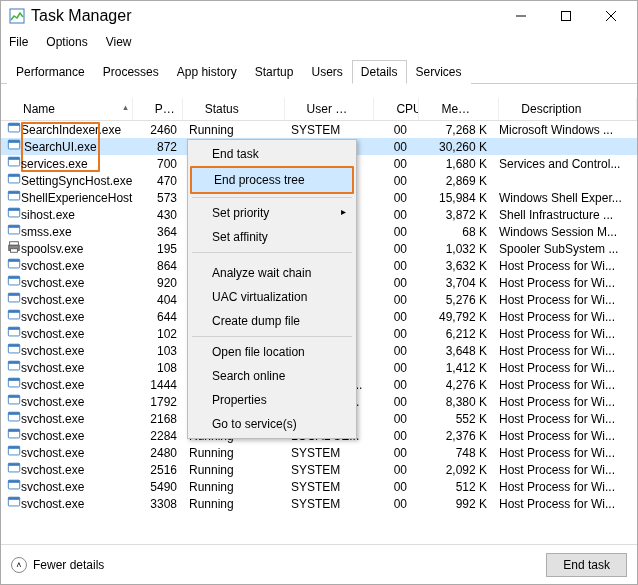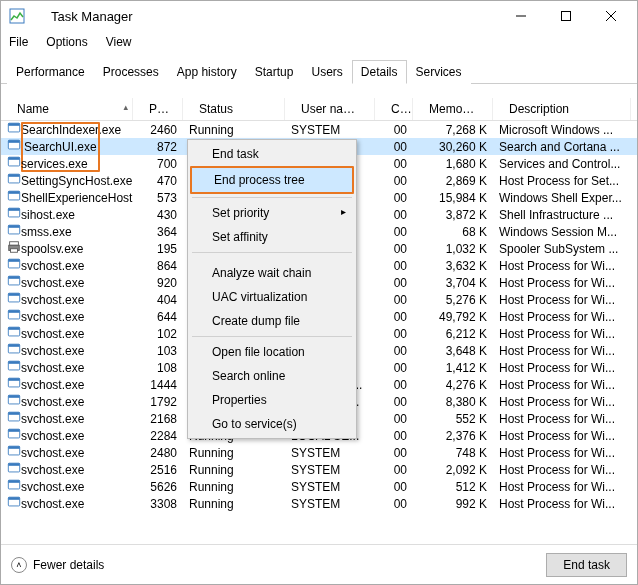--- a/index.html
+++ b/index.html
@@ -1,30 +1,30 @@
 <!DOCTYPE html>
 <html><head>
 <meta charset="utf-8">
 <style>
 * { box-sizing: border-box; margin: 0; padding: 0; }
 body { font-family: "Segoe UI", Arial, sans-serif; font-size: 12px; background: #fff; color: #000; width: 638px; height: 585px; overflow: hidden; border: 1px solid #aaa; position: relative; }
 .titlebar { display: flex; align-items: center; height: 30px; padding: 0 4px; }
 .titlebar .app-icon { width: 16px; height: 16px; margin: 0 6px 0 4px; }
-.titlebar .title { flex: 1; font-size: 13px; margin-left: 20px; }
+.titlebar .title { flex: 1; font-size: 16px; }
 .winbtns { display: flex; }
 .winbtn { width: 45px; height: 28px; display: flex; align-items: center; justify-content: center; }
 .winbtn svg { display: block; }
 .menubar { display: flex; padding: 2px 6px 6px 6px; gap: 14px; font-size: 12px; }
 .menubar span { padding: 2px 2px; }
 .tabs { display: flex; border-bottom: 1px solid #ccc; padding: 0 6px; font-size: 12px; margin-top: 2px; }
 .tab { padding: 4px 8px; border: 1px solid transparent; border-bottom: none; position: relative; top: 1px; background: #fff; }
 .tab.active { border-color: #ccc; border-bottom: 1px solid #fff; }
 .grid-wrap { overflow: hidden; }
 .header-row { display: flex; border-bottom: 1px solid #e0e0e0; font-size: 12px; user-select: none; padding-top: 14px; }
-.header-row .hcell { padding: 4px 16px; border-right: 1px solid #eee; white-space: nowrap; overflow: hidden; text-overflow: ellipsis; position: relative; }
+.header-row .hcell { padding: 4px 22px; border-right: 1px solid #eee; white-space: nowrap; overflow: hidden; text-overflow: ellipsis; position: relative; }
 .hcell .sort { position:absolute; right:4px; top:4px; font-size:9px; color:#666; }
 .rows { }
 .row { display: flex; font-size: 12px; height: 17px; align-items: center; white-space: nowrap; }
 .row .cell { padding: 1px 6px; overflow: hidden; text-overflow: ellipsis; }
 .row.selected { background: #cde8ff; }
 .c-name { width: 132px; display:flex; align-items:center; }
 .c-pid  { width: 50px; text-align:right; padding-right:10px;}
 .c-status{ width: 102px; }
 .c-user { width: 90px; }
 .c-cpu  { width: 38px; text-align:right; padding-right:8px;}
@@ -127,21 +127,20 @@
               <rect x="1.5" y="2.5" width="13" height="10" rx="1" fill="#fff" stroke="#3a7bbf"></rect>
               <rect x="1.5" y="2.5" width="13" height="3" fill="#3a7bbf"></rect>
             </svg></span>
           <span class="highlight-box">SearchUI.exe</span>
         </div>
         <div class="cell c-pid">872</div>
         <div class="cell c-status"></div>
         <div class="cell c-user"></div>
         <div class="cell c-cpu">00</div>
         <div class="cell c-mem">30,260 K</div>
-        <div class="cell c-desc">Search and Cortana ...</div>
       </div>
       <div class="row">
         <div class="cell c-name">
           <span><svg class="proc-icon" viewBox="0 0 16 16">
               <rect x="1.5" y="2.5" width="13" height="10" rx="1" fill="#fff" stroke="#3a7bbf"></rect>
               <rect x="1.5" y="2.5" width="13" height="3" fill="#3a7bbf"></rect>
             </svg></span>
           <span>services.exe</span>
         </div>
         <div class="cell c-pid">700</div>
@@ -157,21 +156,20 @@
               <rect x="1.5" y="2.5" width="13" height="10" rx="1" fill="#fff" stroke="#3a7bbf"></rect>
               <rect x="1.5" y="2.5" width="13" height="3" fill="#3a7bbf"></rect>
             </svg></span>
           <span>SettingSyncHost.exe</span>
         </div>
         <div class="cell c-pid">470</div>
         <div class="cell c-status"></div>
         <div class="cell c-user"></div>
         <div class="cell c-cpu">00</div>
         <div class="cell c-mem">2,869 K</div>
-        <div class="cell c-desc">Host Process for Set...</div>
       </div>
       <div class="row">
         <div class="cell c-name">
           <span><svg class="proc-icon" viewBox="0 0 16 16">
               <rect x="1.5" y="2.5" width="13" height="10" rx="1" fill="#fff" stroke="#3a7bbf"></rect>
               <rect x="1.5" y="2.5" width="13" height="3" fill="#3a7bbf"></rect>
             </svg></span>
           <span>ShellExperienceHost....</span>
         </div>
         <div class="cell c-pid">573</div>
@@ -423,21 +421,21 @@
         <div class="cell c-desc">Host Process for Wi...</div>
       </div>
       <div class="row">
         <div class="cell c-name">
           <span><svg class="proc-icon" viewBox="0 0 16 16">
               <rect x="1.5" y="2.5" width="13" height="10" rx="1" fill="#fff" stroke="#3a7bbf"></rect>
               <rect x="1.5" y="2.5" width="13" height="3" fill="#3a7bbf"></rect>
             </svg></span>
           <span>svchost.exe</span>
         </div>
-        <div class="cell c-pid">5626</div>
+        <div class="cell c-pid">5490</div>
         <div class="cell c-status">Running</div>
         <div class="cell c-user">SYSTEM</div>
         <div class="cell c-cpu">00</div>
         <div class="cell c-mem">512 K</div>
         <div class="cell c-desc">Host Process for Wi...</div>
       </div>
       <div class="row">
         <div class="cell c-name">
           <span><svg class="proc-icon" viewBox="0 0 16 16">
               <rect x="1.5" y="2.5" width="13" height="10" rx="1" fill="#fff" stroke="#3a7bbf"></rect>

